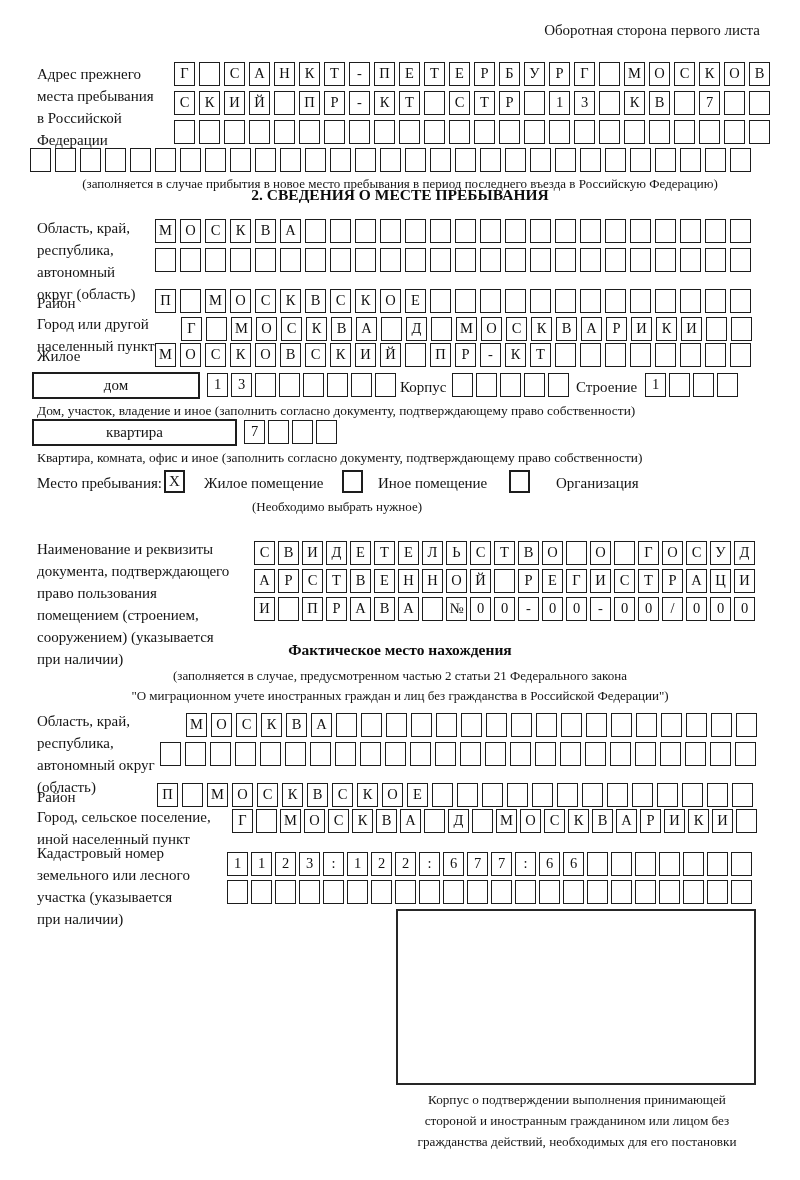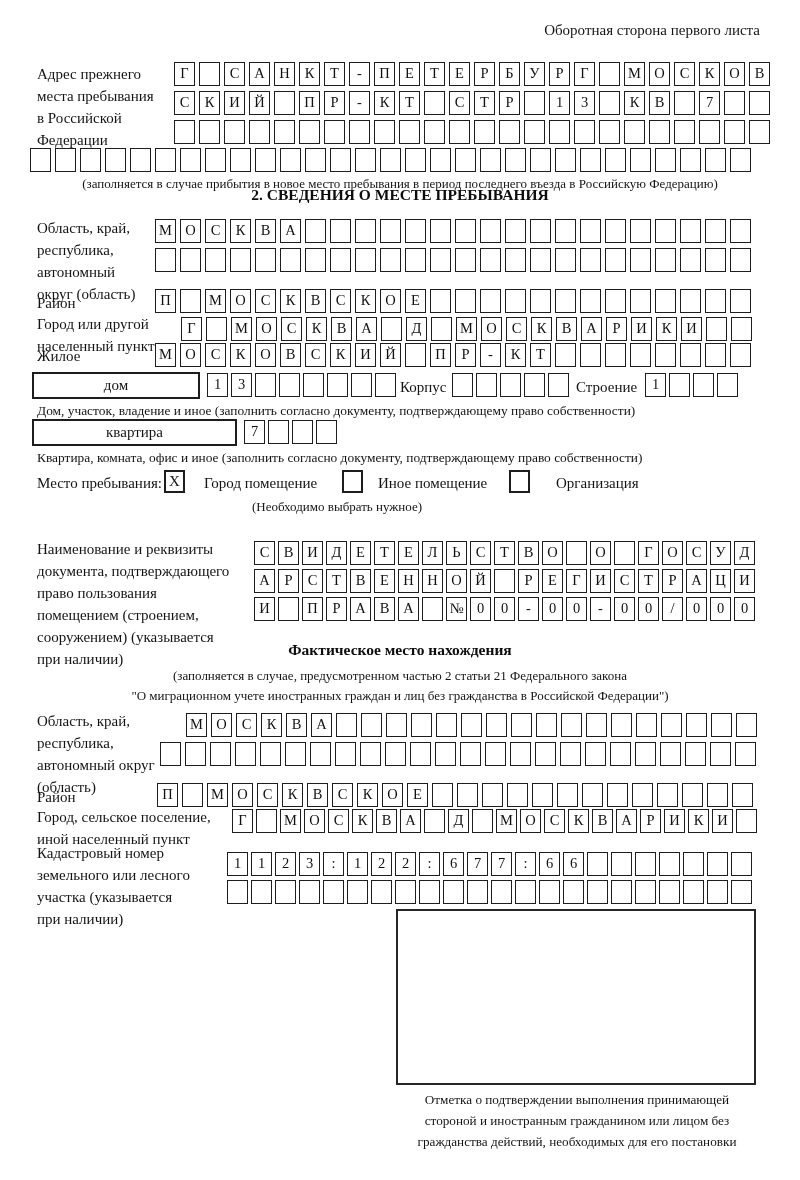--- a/index.html
+++ b/index.html
@@ -325,21 +325,21 @@
   <div class="row tight" style="left:244px;top:420px;">
       <span class="cb">7</span>
       <span class="cb"></span>
       <span class="cb"></span>
       <span class="cb"></span>
     </div>
   <div class="abs" style="left:37px;top:450px;font-size:13.4px;">Квартира, комната, офис и иное (заполнить согласно документу, подтверждающему право собственности)</div>
 
   <div class="abs lbl" style="left:37px;top:472px;">Место пребывания:</div>
   <div class="chk" style="left:164px;top:470px;">X</div>
-  <div class="abs lbl" style="left:204px;top:472px;">Город помещение</div>
+  <div class="abs lbl" style="left:204px;top:472px;">Жилое помещение</div>
   <div class="chk" style="left:342px;top:470px;"></div>
   <div class="abs lbl" style="left:378px;top:472px;">Иное помещение</div>
   <div class="chk" style="left:509px;top:470px;"></div>
   <div class="abs lbl" style="left:556px;top:472px;text-align:right;">Организация</div>
   <div class="abs cap" style="left:137px;top:499px;width:400px;text-align:center;">(Необходимо выбрать нужное)</div>
 
   <div class="abs lbl" style="left:37px;top:538px;">
     <div>Наименование и реквизиты</div>
     <div>документа, подтверждающего</div>
     <div>право пользования</div>
@@ -586,18 +586,18 @@
       <span class="cb"></span>
       <span class="cb"></span>
       <span class="cb"></span>
       <span class="cb"></span>
       <span class="cb"></span>
       <span class="cb"></span>
     </div>
 
   <div class="stamp" style="left:396px;top:909px;width:360px;height:176px;"></div>
   <div class="abs" style="left:388px;top:1089px;width:378px;">
-    <div class="capline">Отметка о подтверждении выполнения принимающей</div>
+    <div class="capline">Корпус о подтверждении выполнения принимающей</div>
     <div class="capline">стороной и иностранным гражданином или лицом без</div>
     <div class="capline">гражданства действий, необходимых для его постановки</div>
   </div>
 
 </div>
 
 </body></html>

